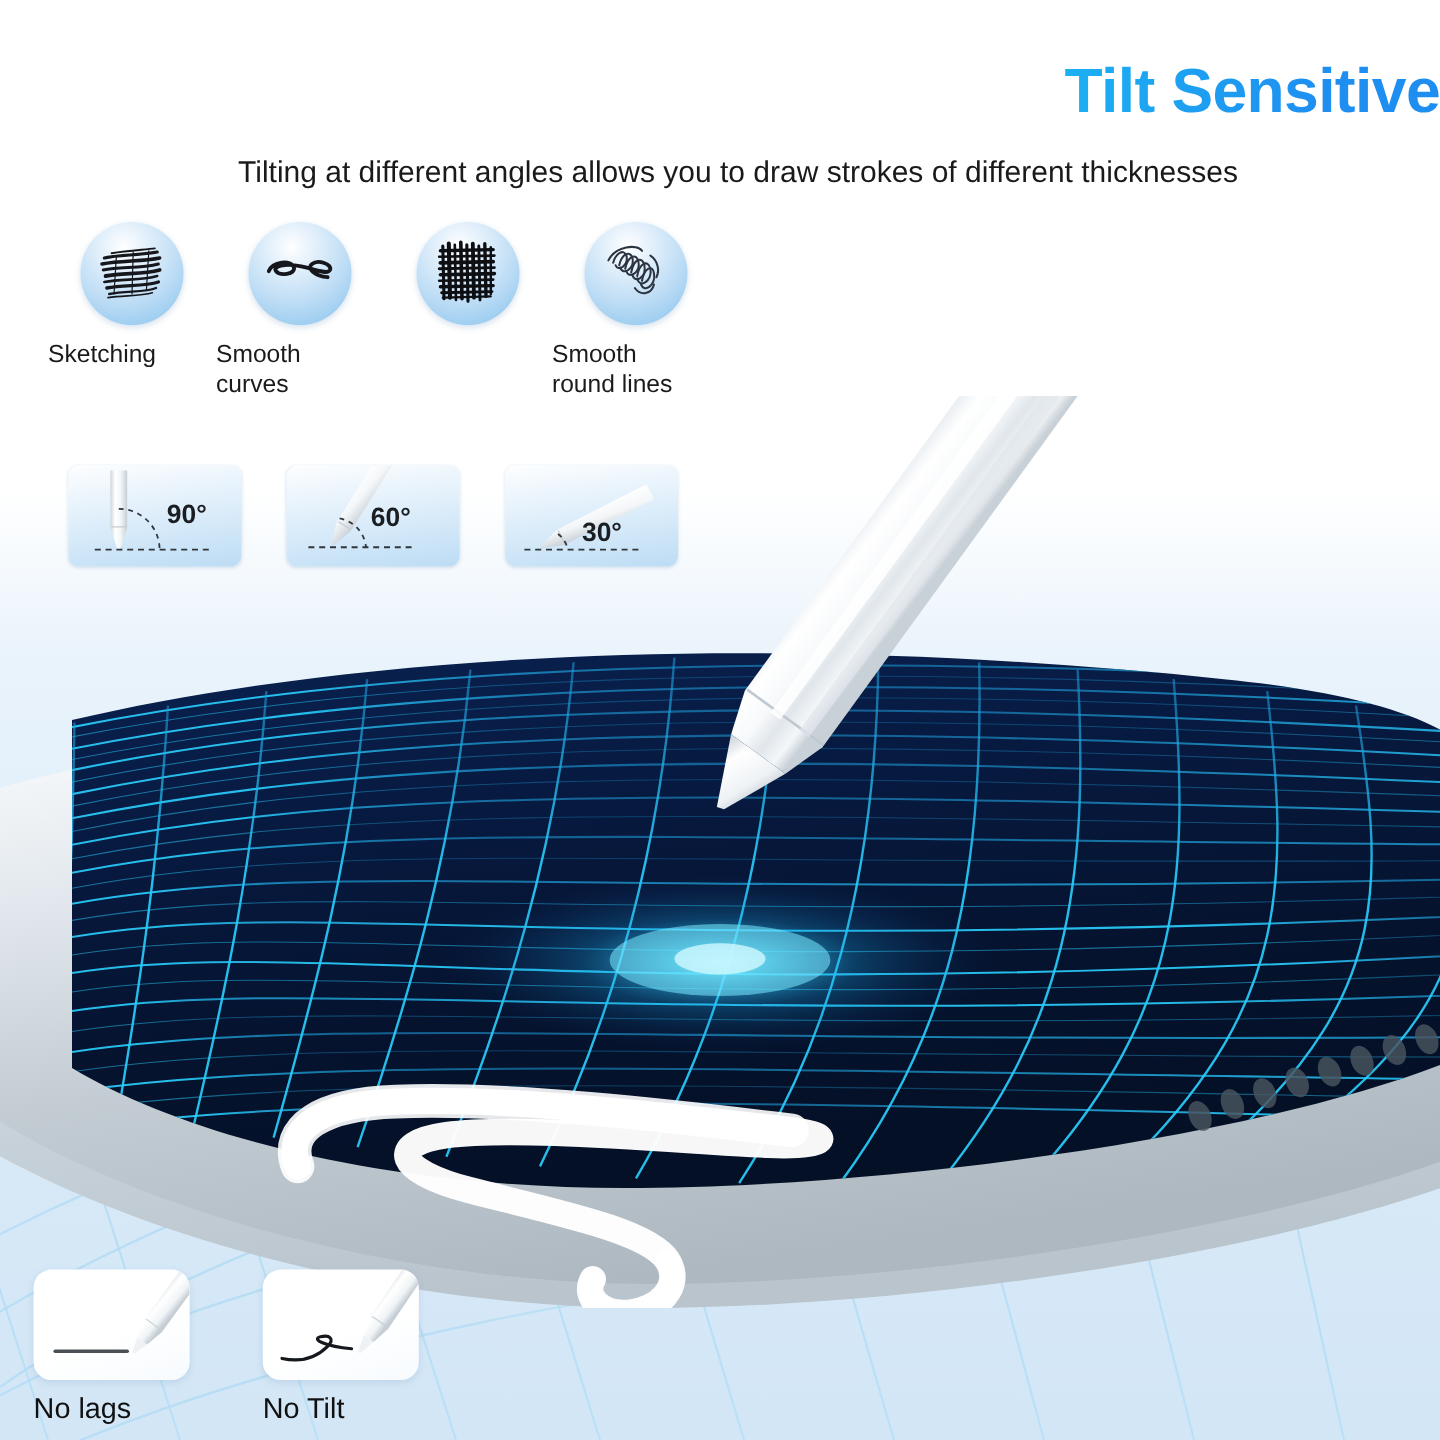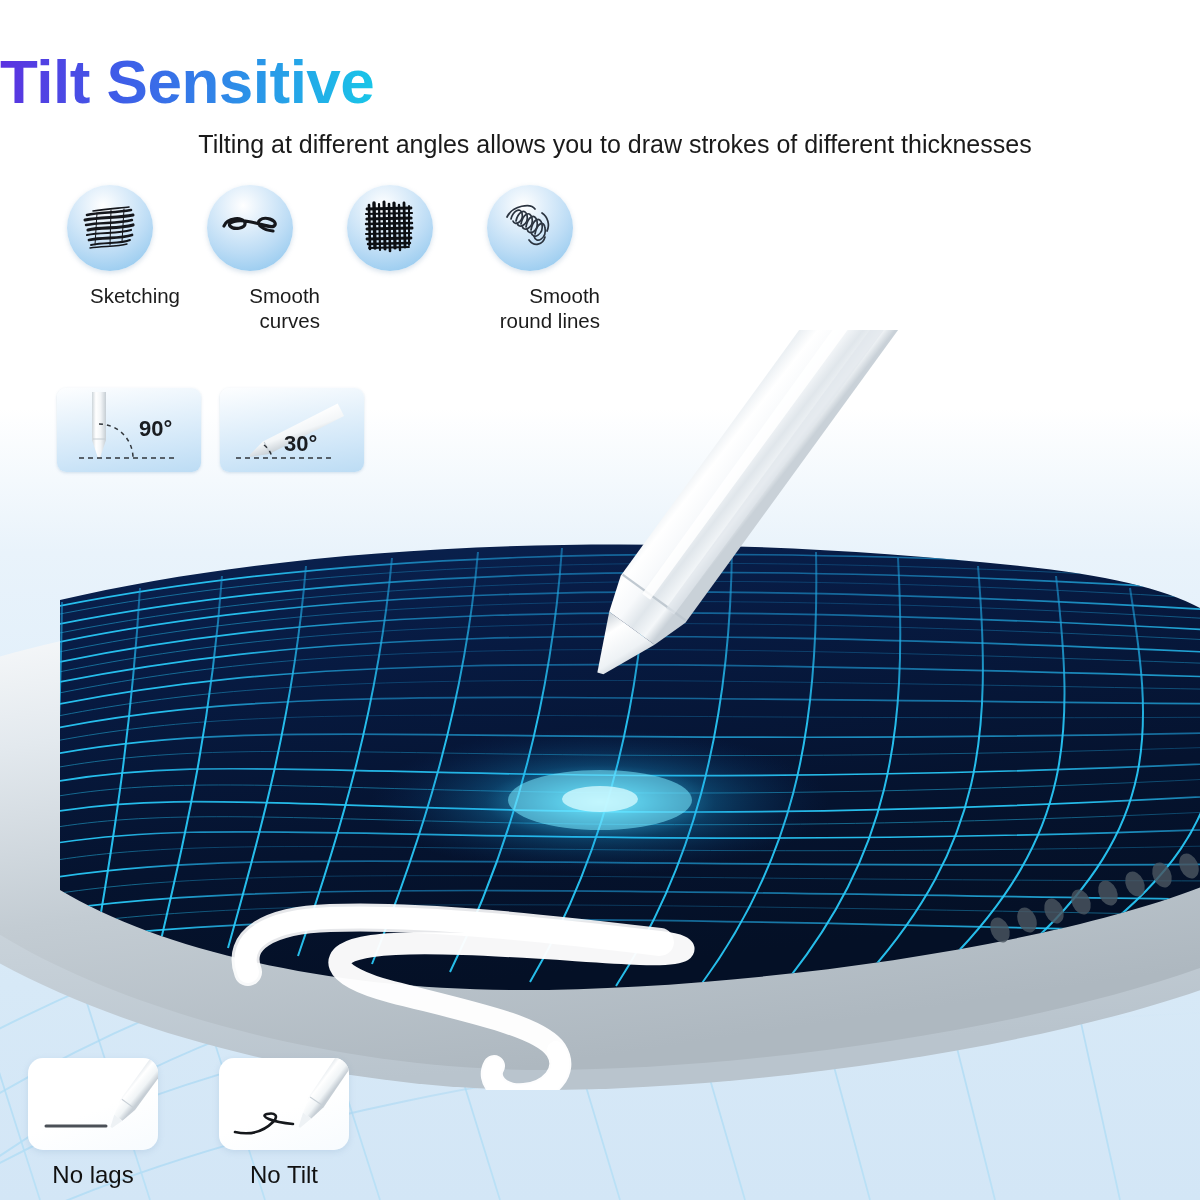--- a/index.html
+++ b/index.html
@@ -19,73 +19,73 @@
        #dfeefa 62%, #d7e9f7 82%, #d3e6f6 100%);
     overflow: hidden;
   }
 
   
   .bg-grid { position:absolute; left:0; top:0; width:1200px; height:1200px; }
 
   
   #title {
     position: absolute; left: 0; top: 46px; width: 1200px;
-    text-align: left;
-    font-size: 62px; font-weight: bold; letter-spacing: -0.5px;
+    text-align: right;
+    font-size: 52px; font-weight: bold; letter-spacing: -0.5px;
     background: linear-gradient(95deg,#5c31e0 0%, #3f5ce8 10%, #18c9e8 32%,
                                 #13c4ef 50%, #1bb7f2 70%, #1f8ef1 92%);
     -webkit-background-clip: text; background-clip: text;
     -webkit-text-fill-color: transparent; color: transparent;
   }
   #subtitle {
     position: absolute; left: 15px; top: 130px; width: 1200px;
     text-align: center; font-size: 25px; color: #1a1a1a;
   }
 
   
   #circles {
     position: absolute; left: 40px; top: 185px;
     width: 580px; display: flex; gap: 0;
   }
-  .circle-item { width: 140px; text-align: right; }
+  .circle-item { width: 140px; text-align: left; }
   .circle {
     width: 86px; height: 86px; margin: 0 auto 12px auto;
     border-radius: 50%;
     background:
       radial-gradient(circle at 42% 24%, #ffffff 0%, #e5f1fb 22%, #bcdcf5 58%, #9ccdf0 82%, #8fc6ed 100%);
     box-shadow: 0 2px 5px rgba(110,150,185,0.28);
     position: relative; overflow: hidden;
   }
   .circle svg { position:absolute; left:0; top:0; }
   .circle-label {
     font-size: 20.5px; color: #1b1b1b; line-height: 1.22;
   }
 
   
-  #angles { position: absolute; left: 57px; top: 388px; display: flex; gap: 19px; }
+  #angles { position: absolute; left: 57px; top: 388px; display: flex; gap: 38px; }
   .angle-tile {
     width: 144px; height: 84px; border-radius: 9px;
     background: linear-gradient(172deg,#fdfeff 0%, #eaf4fc 30%, #cfe6f8 72%, #bcdcf4 100%);
     box-shadow: 0 1px 3px rgba(120,160,195,0.3);
     position: relative; overflow: hidden;
   }
   .angle-tile svg { position:absolute; left:0; top:0; }
 
   
   #bottom-tiles { position: absolute; left: 28px; top: 1058px; display: flex; gap: 46px; }
   .btile-wrap { width: 145px; }
   .btile {
     width: 130px; height: 92px; border-radius: 15px;
     background: linear-gradient(160deg,#ffffff 0%,#ffffff 55%,#f7fbfe 100%);
     box-shadow: 0 2px 6px rgba(120,155,190,0.22);
     position: relative; overflow: hidden;
   }
   .btile svg { position:absolute; left:0; top:0; }
   .btile-label {
-    margin-top: 11px; font-size: 24px; color: #111; text-align:center;
+    margin-top: 11px; font-size: 24px; color: #111; text-align:left;
     width: 130px;
   }
 
   
   #scene { position: absolute; left: 0; top: 470px; width: 1200px; height: 620px; }
   #scene svg { position: absolute; left:0; top:0; }
   #pencil { position: absolute; left: 0; top: 330px; width: 1200px; height: 520px; }
 </style>
 </head>
 <body>
@@ -224,20 +224,39 @@
         <path d="M35 4 L49 4 L49 52 L43 70 L41 70 L35 52 Z" fill="url(#pen90)"></path>
         <path d="M36 51 L48 51" stroke="#c4ccd2" stroke-width="1" fill="none"></path>
 
         <path d="M22 70 L120 70" stroke="#31363b" stroke-width="1.6" stroke-dasharray="5 4" fill="none"></path>
 
         <path d="M42 36 A 34 34 0 0 1 76 70" stroke="#31363b" stroke-width="1.5" stroke-dasharray="4 4" fill="none"></path>
         <text x="82" y="48" font-family="Liberation Sans, sans-serif" font-size="22" font-weight="bold" fill="#1a1d21">90°</text>
       </svg>
     </div>
 
+    <div class="angle-tile">
+      <svg width="144" height="84" viewBox="0 0 144 84">
+        <defs>
+          <linearGradient id="pen60" x1="0" y1="0" x2="1" y2="1">
+            <stop offset="0" stop-color="#ffffff"></stop>
+            <stop offset="0.45" stop-color="#f4f7f9"></stop>
+            <stop offset="1" stop-color="#c2cad1"></stop>
+          </linearGradient>
+        </defs>
+
+        <g transform="rotate(32 38 66)">
+          <path d="M31 -22 L45 -22 L45 48 L39 66 L37 66 L31 48 Z" fill="url(#pen60)"></path>
+          <path d="M32 47 L44 47" stroke="#c4ccd2" stroke-width="1" fill="none"></path>
+        </g>
+        <path d="M18 68 L108 68" stroke="#31363b" stroke-width="1.6" stroke-dasharray="5 4" fill="none"></path>
+        <path d="M44 44 A 27 27 0 0 1 66 68" stroke="#31363b" stroke-width="1.5" stroke-dasharray="4 4" fill="none"></path>
+        <text x="70" y="50" font-family="Liberation Sans, sans-serif" font-size="22" font-weight="bold" fill="#1a1d21">60°</text>
+      </svg>
+    </div>
 
     <div class="angle-tile">
       <svg width="144" height="84" viewBox="0 0 144 84">
         <defs>
           <linearGradient id="pen30" x1="0" y1="0" x2="1" y2="1">
             <stop offset="0" stop-color="#ffffff"></stop>
             <stop offset="0.5" stop-color="#f3f6f8"></stop>
             <stop offset="1" stop-color="#c0c9d0"></stop>
           </linearGradient>
         </defs>

